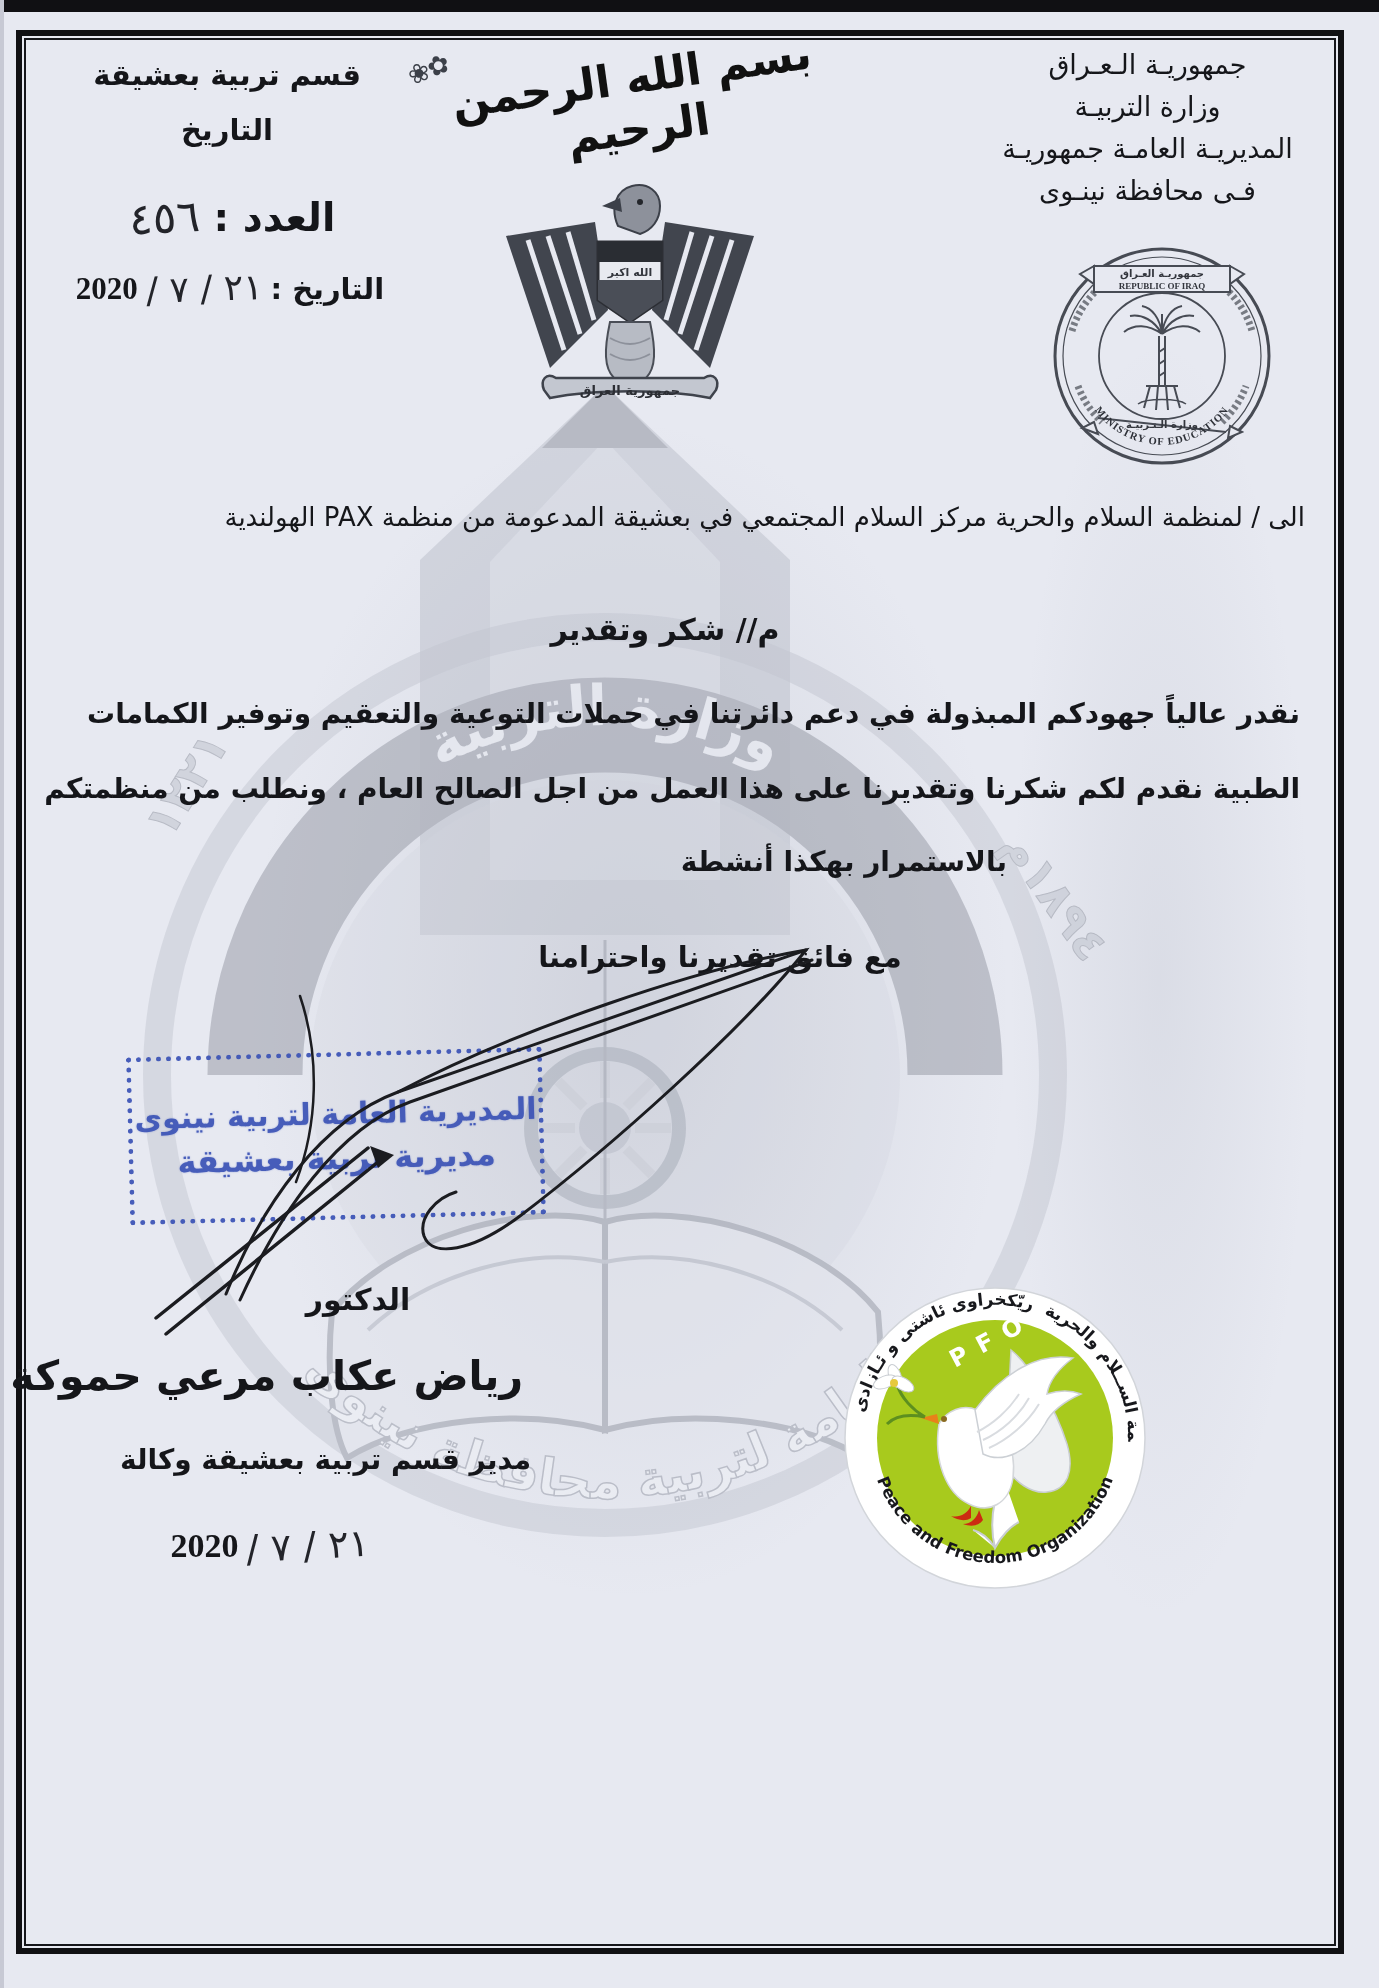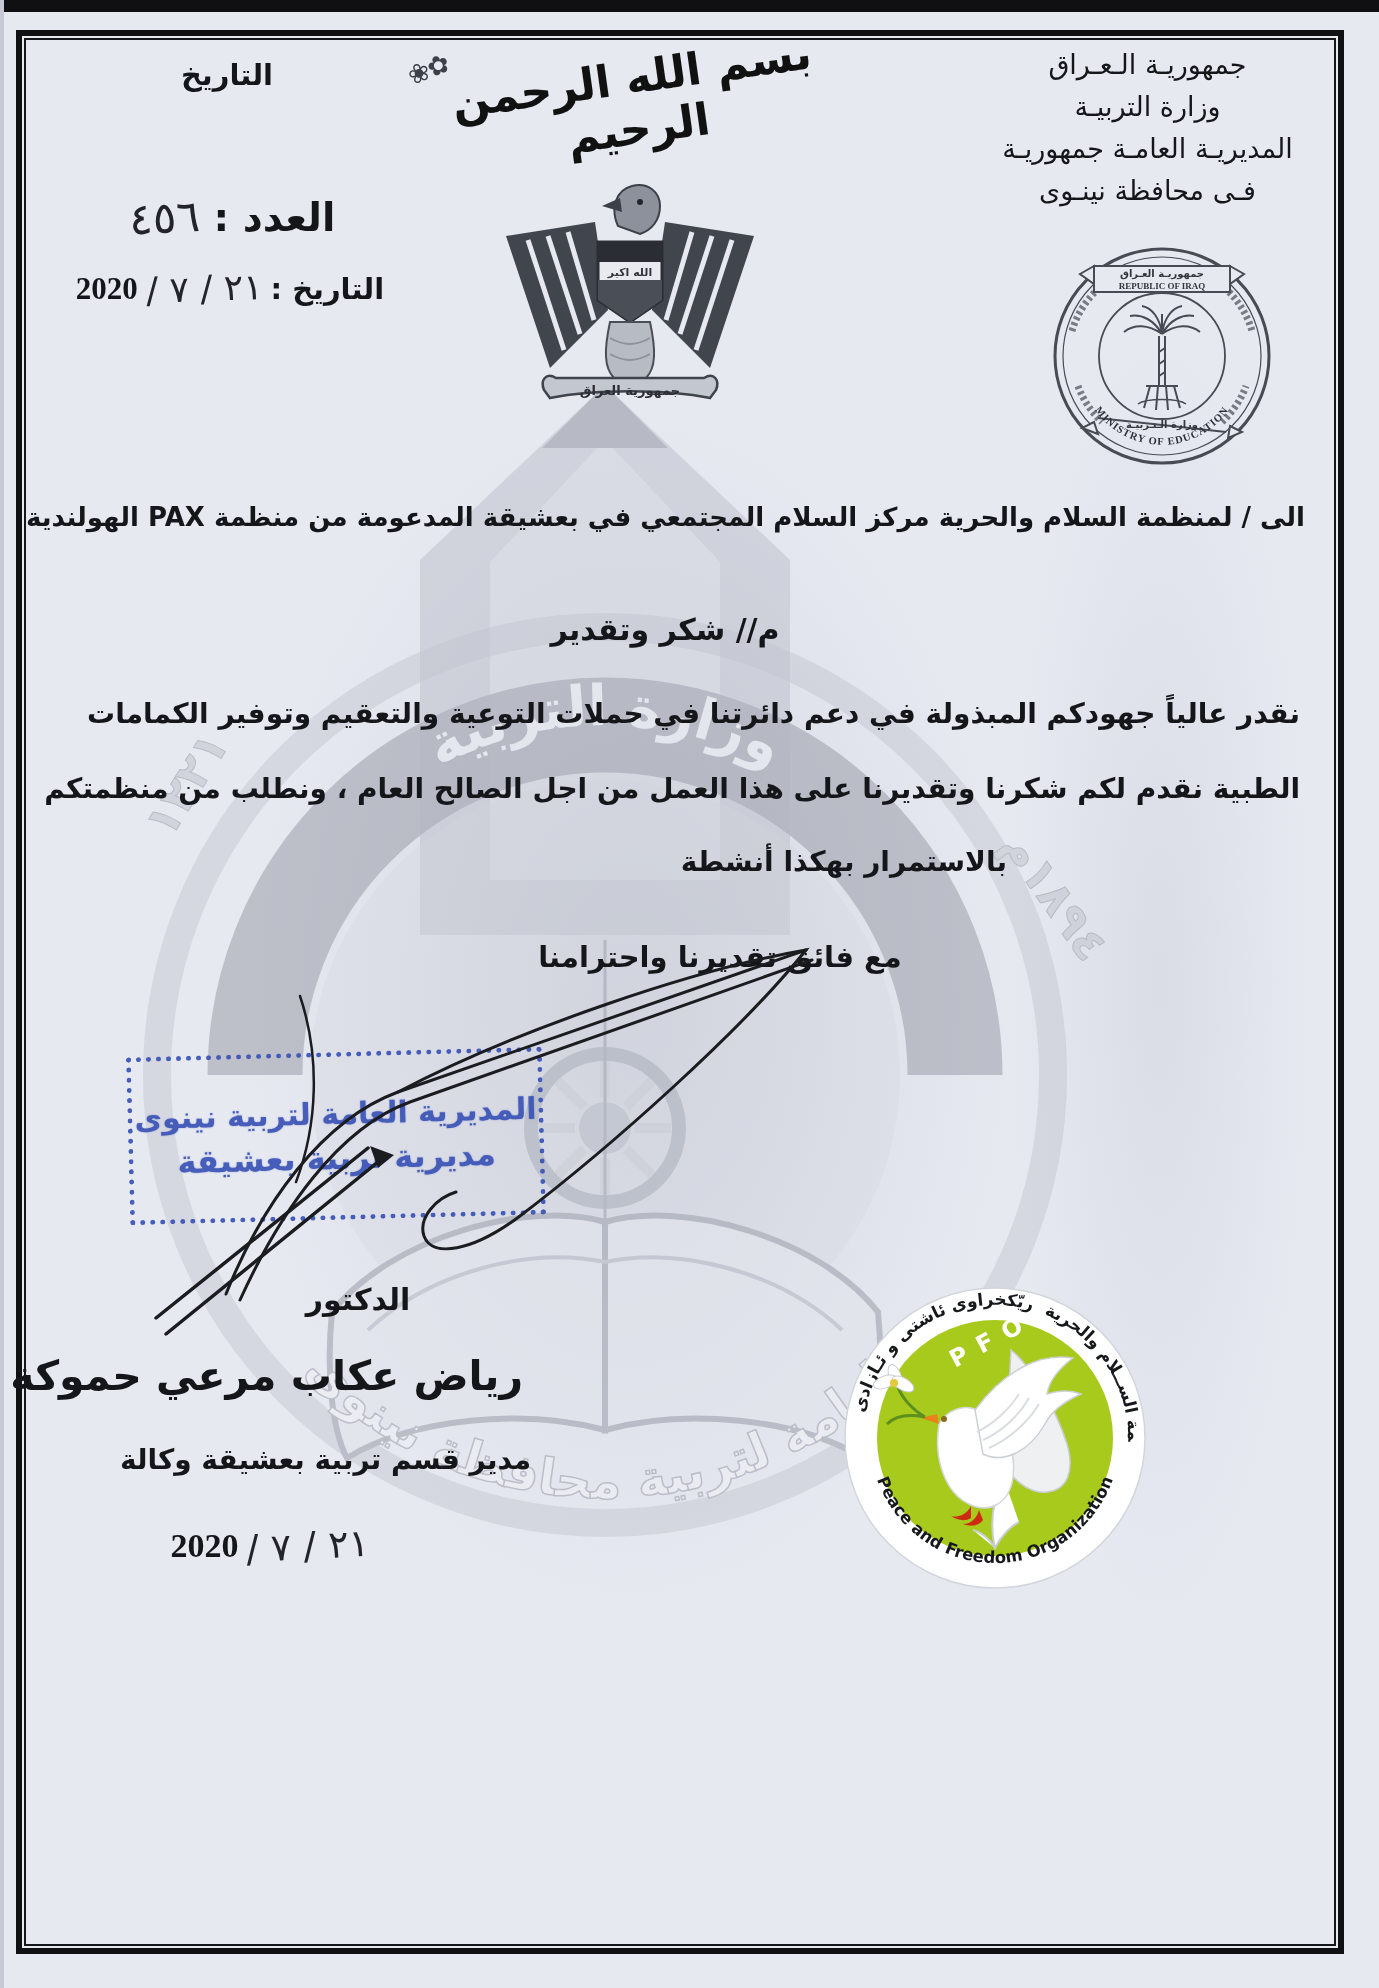--- a/index.html
+++ b/index.html
@@ -30,21 +30,21 @@
   .date-line{left:40px;top:268px;width:380px;direction:rtl;display:flex;align-items:center;justify-content:center;gap:8px;}
   .date-line .lbl{font-weight:bold;font-size:29px;}
   .date-line .hand{font-size:36px;display:inline-block;transform:rotate(-2deg);}
   .date-line .year{font-family:"Liberation Serif","DejaVu Serif",serif;font-weight:bold;font-size:31px;}
   .gov-block{left:950px;top:44px;width:395px;text-align:center;font-weight:normal;font-size:27px;line-height:1.55;direction:rtl;}
   .bismillah{left:420px;top:52px;width:430px;text-align:center;transform:rotate(-8deg);
     font-weight:bold;font-size:44px;letter-spacing:-1px;color:#111;}
   .bismillah .sprig{position:absolute;left:-6px;top:-26px;font-size:26px;color:#3c4049;transform:rotate(-14deg);}
   
   .rtl{direction:rtl;}
-  .to-line{left:95px;top:502px;width:1210px;text-align:center;font-weight:bold;font-size:26px;white-space:nowrap;}
+  .to-line{left:95px;top:502px;width:1210px;text-align:right;font-weight:normal;font-size:26px;white-space:nowrap;}
   .subject{left:0;top:612px;width:1330px;text-align:center;font-weight:bold;font-size:30px;}
   .body-l1{left:95px;top:697px;width:1205px;text-align:left;font-weight:bold;font-size:28px;white-space:nowrap;}
   .body-l2{left:95px;top:772px;width:1205px;text-align:center;font-weight:bold;font-size:28px;white-space:nowrap;}
   .body-l3{right:372px;top:845px;text-align:right;font-weight:bold;font-size:28px;white-space:nowrap;}
   .closing{left:150px;top:940px;width:1140px;text-align:center;font-weight:bold;font-size:29px;}
   
   .stamp{left:128px;top:1052px;width:416px;height:168px;box-sizing:border-box;
     border:5px dotted #3b53b6;border-radius:4px;transform:rotate(-1.5deg);
     display:flex;flex-direction:column;align-items:center;justify-content:center;gap:8px;
     direction:rtl;color:#3b53b6;opacity:.93;}
@@ -102,20 +102,21 @@
     <text transform="translate(170,840) rotate(-58)" font-size="46" font-weight="bold" fill="#c3c7d1" stroke="#9a9ea9" stroke-width="1">١٢٢١</text>
     <text transform="translate(1000,845) rotate(55)" font-size="46" font-weight="bold" fill="#c3c7d1" stroke="#9a9ea9" stroke-width="1">١٨٩٤م</text>
   </g>
 </svg>
 
 <div class="abs frame">
   <div class="frame-inner"></div>
 </div>
 
 <div class="abs dept-block">
+  <div>قسم تربية بعشيقة</div>
   <div>التاريخ</div>
 </div>
 <div class="abs number-line">
   <span class="lbl">العدد :</span>
   <span class="hand">٤٥٦</span>
 </div>
 <div class="abs date-line">
   <span class="lbl">التاريخ :</span>
   <span class="hand">٢١ / ٧ /</span>
   <span class="year" dir="ltr">2020</span>

